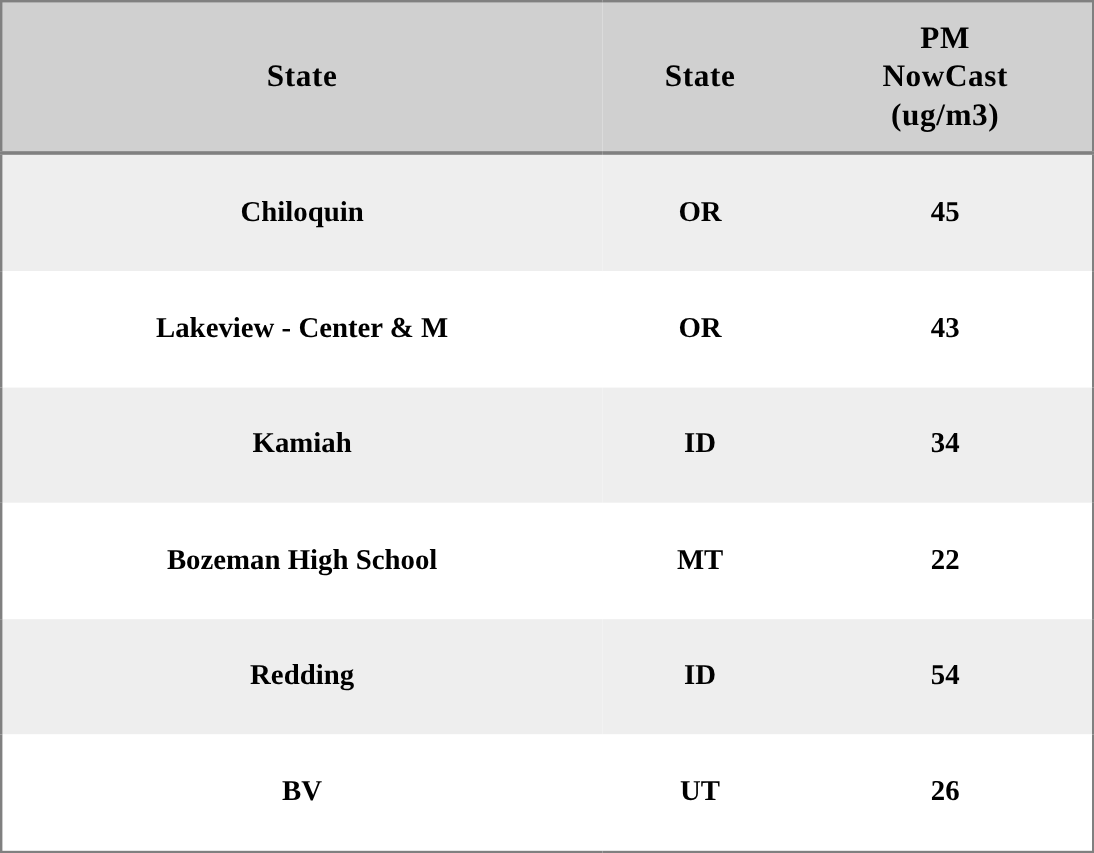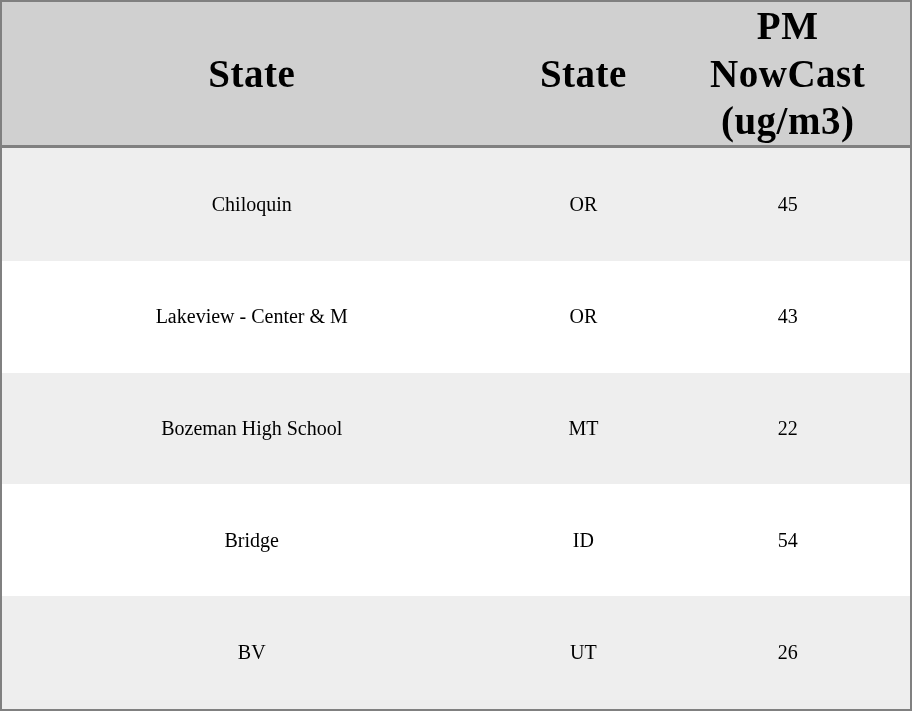--- a/index.html
+++ b/index.html
@@ -22,37 +22,38 @@
     border: 2px solid #808080;
     background: #ffffff;
   }
   .col-site  { width: 55%; }
   .col-state { width: 18%; }
   .col-pm    { width: 27%; }
   thead th {
     background: #d0d0d0;
     border-bottom: 3px solid #808080;
     height: 124px;
-    font-size: 39px;
+    font-size: 26px;
     font-weight: bold;
     letter-spacing: 0.5px;
     text-align: center;
     vertical-align: middle;
     line-height: 1.22;
     padding: 0;
   }
   thead th.pm-header {
     white-space: pre-line;
   }
   tbody td {
     height: 57px;
-    font-size: 20px;
+    font-size: 24px;
     text-align: center;
     vertical-align: middle;
     padding: 0;
+    font-weight: bold;
   }
   tbody tr:nth-child(odd)  { background: #eeeeee; }
   tbody tr:nth-child(even) { background: #ffffff; }
 </style>
 </head>
 <body>
 
 <table class="pm-table">
   <colgroup>
     <col class="col-site">
@@ -73,26 +74,31 @@
         <td>Chiloquin</td>
         <td>OR</td>
         <td>45</td>
       </tr>
       <tr>
         <td>Lakeview - Center &amp; M</td>
         <td>OR</td>
         <td>43</td>
       </tr>
       <tr>
+        <td>Kamiah</td>
+        <td>ID</td>
+        <td>34</td>
+      </tr>
+      <tr>
         <td>Bozeman High School</td>
         <td>MT</td>
         <td>22</td>
       </tr>
       <tr>
-        <td>Bridge</td>
+        <td>Redding</td>
         <td>ID</td>
         <td>54</td>
       </tr>
       <tr>
         <td>BV</td>
         <td>UT</td>
         <td>26</td>
       </tr>
     </tbody>
 </table>

